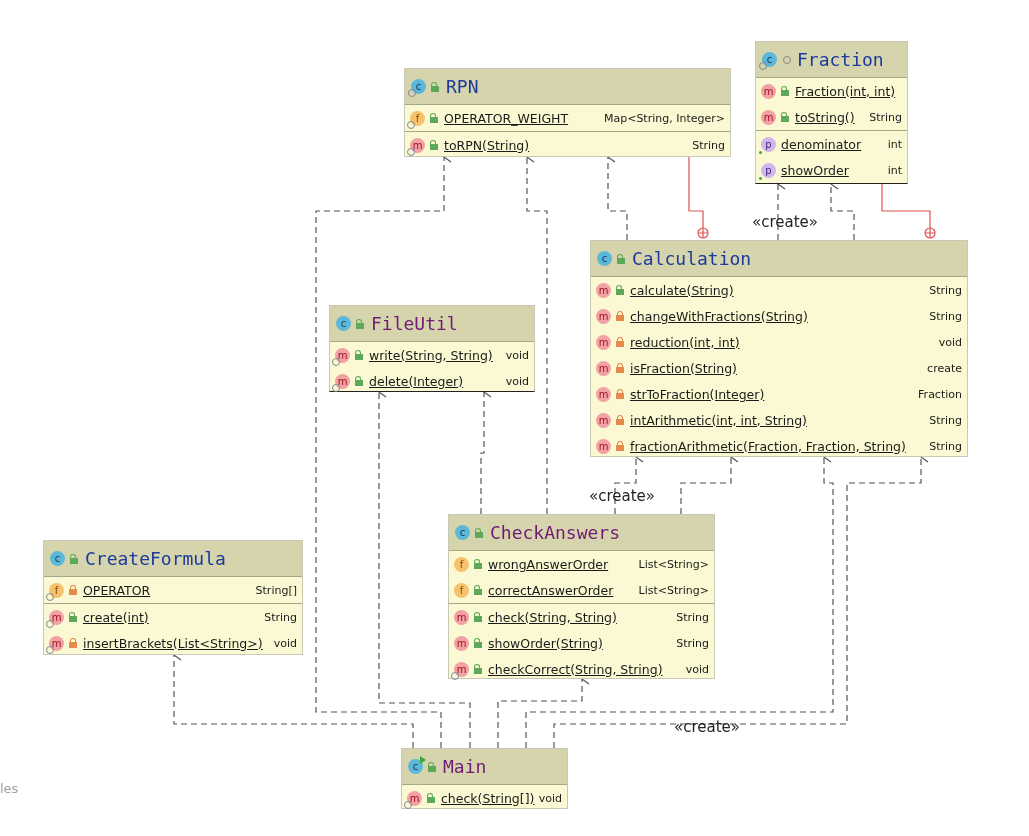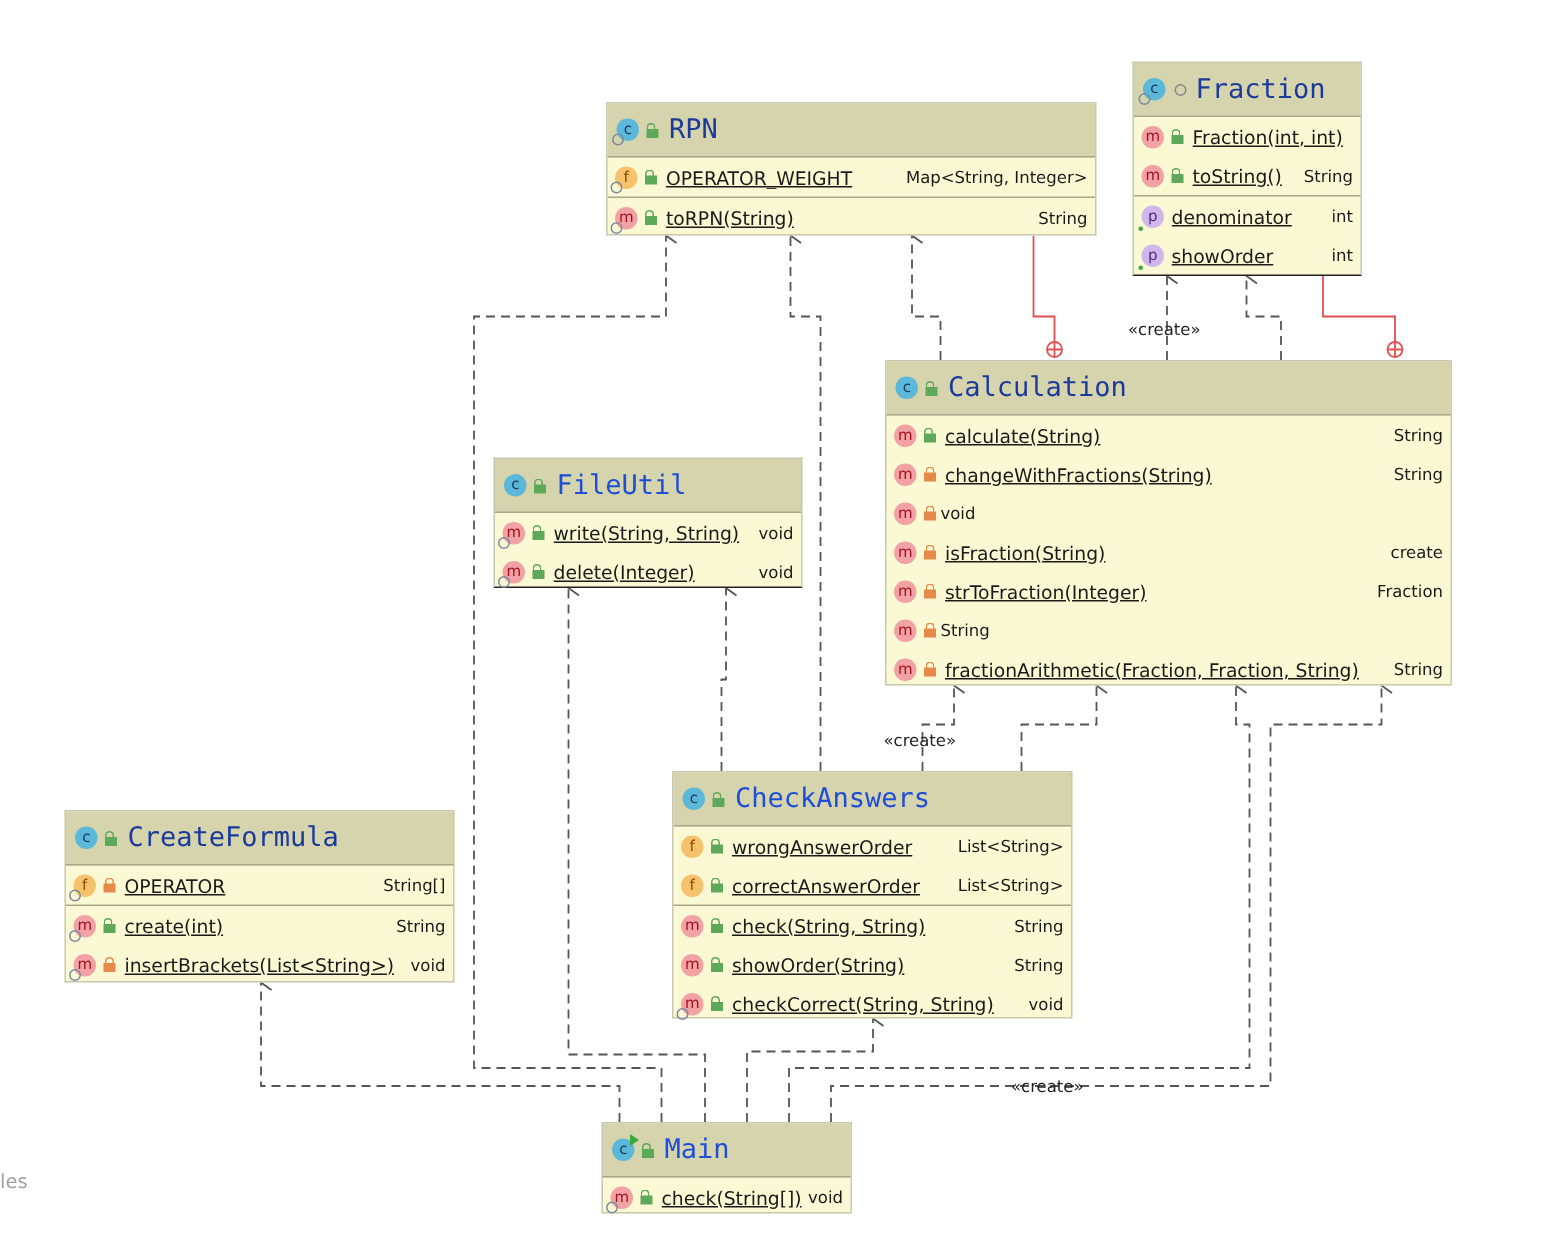--- a/index.html
+++ b/index.html
@@ -6,21 +6,21 @@
   body { width:1029px; height:836px; position:relative; overflow:hidden;
          font-family:"DejaVu Sans", sans-serif; }
   #edges { position:absolute; left:0; top:0; width:1029px; height:836px; }
   .cls { position:absolute; background:#fbf9d3; border:1px solid #c8c8b4;
          box-sizing:border-box; font-size:13px; color:#1a1a1a; }
   .cls.strong { border-bottom:1.5px solid #222; }
   .hdr { background:#d6d4ad; height:36px; display:flex; align-items:center;
          padding-left:6px; border-bottom:1px solid #a9a78a; box-sizing:border-box; }
   .hdr .name { font-family:"DejaVu Sans Mono", monospace; font-size:18px; margin-left:6px; }
   .hdr .name.blue { color:#1a3a9c; }
-  .hdr .name.black { color:#1d4ed8; }
+  .hdr .name.black { color:#701a75; }
   .sec { border-bottom:1px solid #a9a78a; }
   .sec:last-child { border-bottom:none; }
   .row { height:26px; display:flex; align-items:center; padding:0 5px; white-space:nowrap; }
   .row .lbl { flex:1; overflow:hidden; margin-left:5px; font-size:12.5px;text-decoration:underline; }
   .row .typ { font-size:11px; margin-left:2px; }
   .badge { width:15px; height:15px; border-radius:50%; display:inline-flex;
            align-items:center; justify-content:center; font-size:10px; font-weight:bold;
            flex:none; position:relative; }
   .badge.c { background:#5cb8d8; color:#1a3a60; font-weight:normal; }
   .badge.m { background:#f2a1a5; color:#a0121f; font-weight:normal; }
@@ -33,21 +33,21 @@
                 border-bottom:4px solid transparent; }
   .vis { width:10px; height:10px; margin-left:4px; flex:none; position:relative; display:inline-block; }
   .vis.public::before { content:""; position:absolute; left:1px; top:4px; width:8px; height:6px; background:#5ea85a; }
   .vis.public::after { content:""; position:absolute; left:1px; top:0; width:4px; height:4px;
                        border:1.5px solid #5ea85a; border-bottom:none; border-radius:3px 3px 0 0; }
   .vis.private::before { content:""; position:absolute; left:1px; top:4px; width:8px; height:6px; background:#e58a4a; }
   .vis.private::after { content:""; position:absolute; left:2px; top:0; width:4px; height:4px;
                         border:1.5px solid #e58a4a; border-bottom:none; border-radius:3px 3px 0 0; }
   .vis.package { width:6px; height:6px; border:1px solid #888; border-radius:50%; margin-left:6px; }
   .ptag { position:absolute; left:-2px; bottom:-2px; width:3px; height:3px; border-radius:50%; background:#3aaa3a; }
-  .lbltext { position:absolute; font-size:11px; color:#222; background:transparent; }
+  .lbltext { position:absolute; font-size:15px; color:#222; background:transparent; }
   .footer { position:absolute; left:0; top:781px; font-size:13px; color:#a0a0a0; }
 </style>
 </head>
 <body>
 
 <svg id="edges" xmlns="http://www.w3.org/2000/svg">
   <defs>
     <marker id="arr" viewBox="0 0 12 12" refX="6" refY="1" markerWidth="12" markerHeight="12" orient="auto-start-reverse" markerUnits="userSpaceOnUse">
       <path d="M1 8 L6 1 L11 8" fill="none" stroke="#555" stroke-width="1.2"></path>
     </marker>
@@ -163,37 +163,39 @@
     </div>
     <div class="row">
       <span class="badge m">m</span>
       <span class="vis private"></span>
       <span class="lbl">changeWithFractions(String)</span>
       <span class="typ">String</span>
     </div>
     <div class="row">
       <span class="badge m">m</span>
       <span class="vis private"></span>
+      <span class="lbl">reduction(int, int)</span>
       <span class="typ">void</span>
     </div>
     <div class="row">
       <span class="badge m">m</span>
       <span class="vis private"></span>
       <span class="lbl">isFraction(String)</span>
       <span class="typ">create</span>
     </div>
     <div class="row">
       <span class="badge m">m</span>
       <span class="vis private"></span>
       <span class="lbl">strToFraction(Integer)</span>
       <span class="typ">Fraction</span>
     </div>
     <div class="row">
       <span class="badge m">m</span>
       <span class="vis private"></span>
+      <span class="lbl">intArithmetic(int, int, String)</span>
       <span class="typ">String</span>
     </div>
     <div class="row">
       <span class="badge m">m</span>
       <span class="vis private"></span>
       <span class="lbl">fractionArithmetic(Fraction, Fraction, String)</span>
       <span class="typ">String</span>
     </div>
   </div>
 </div>

